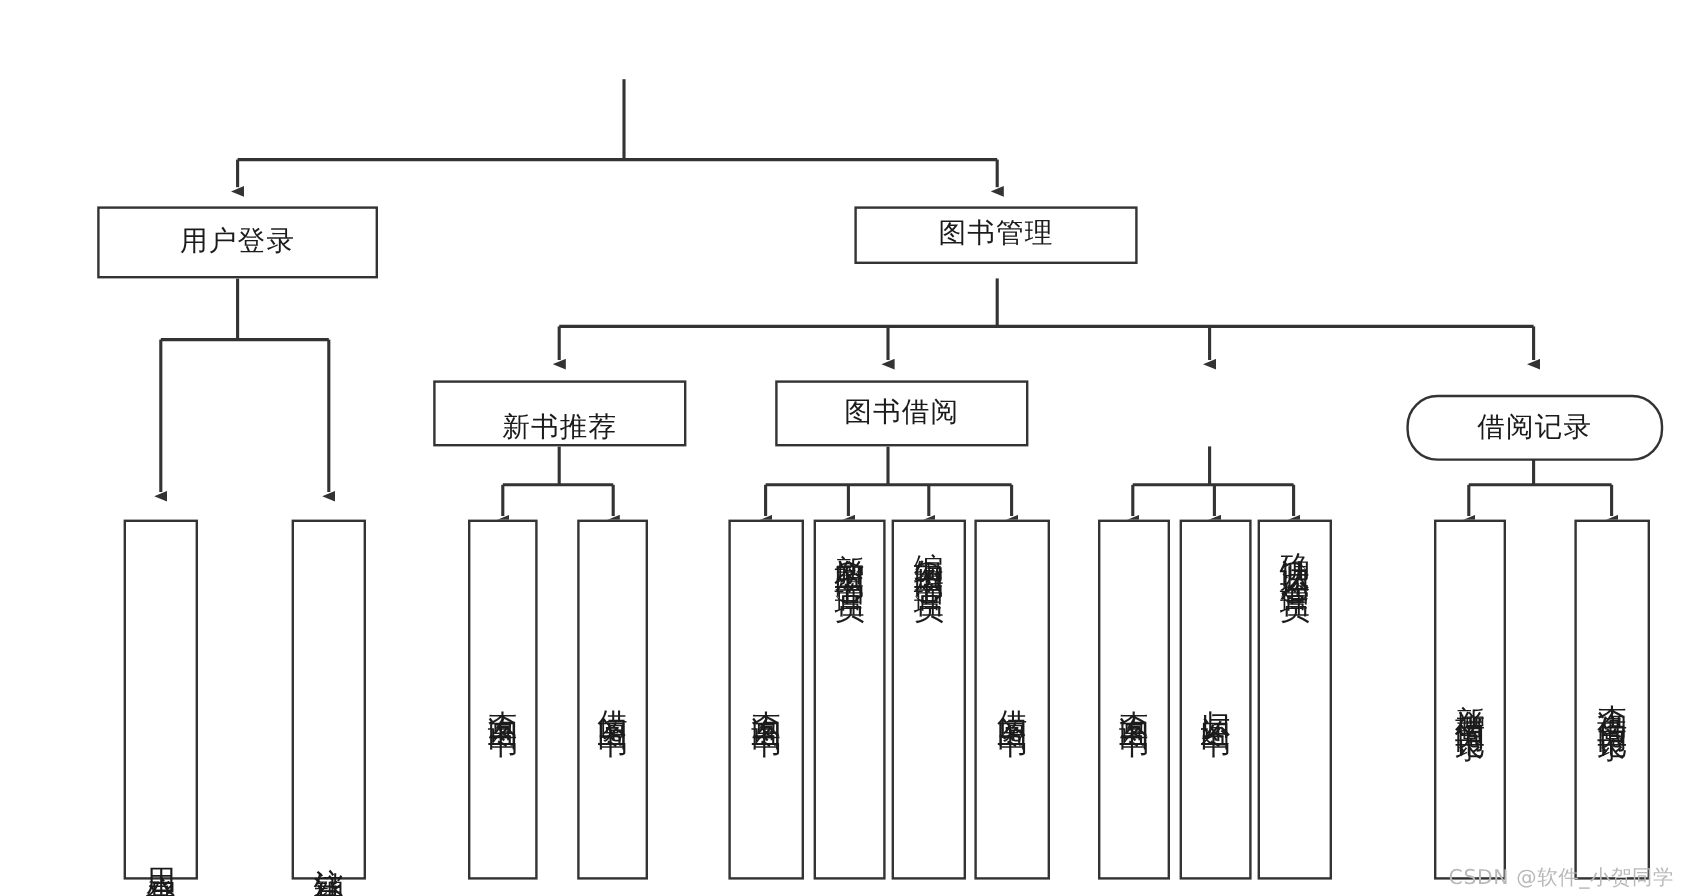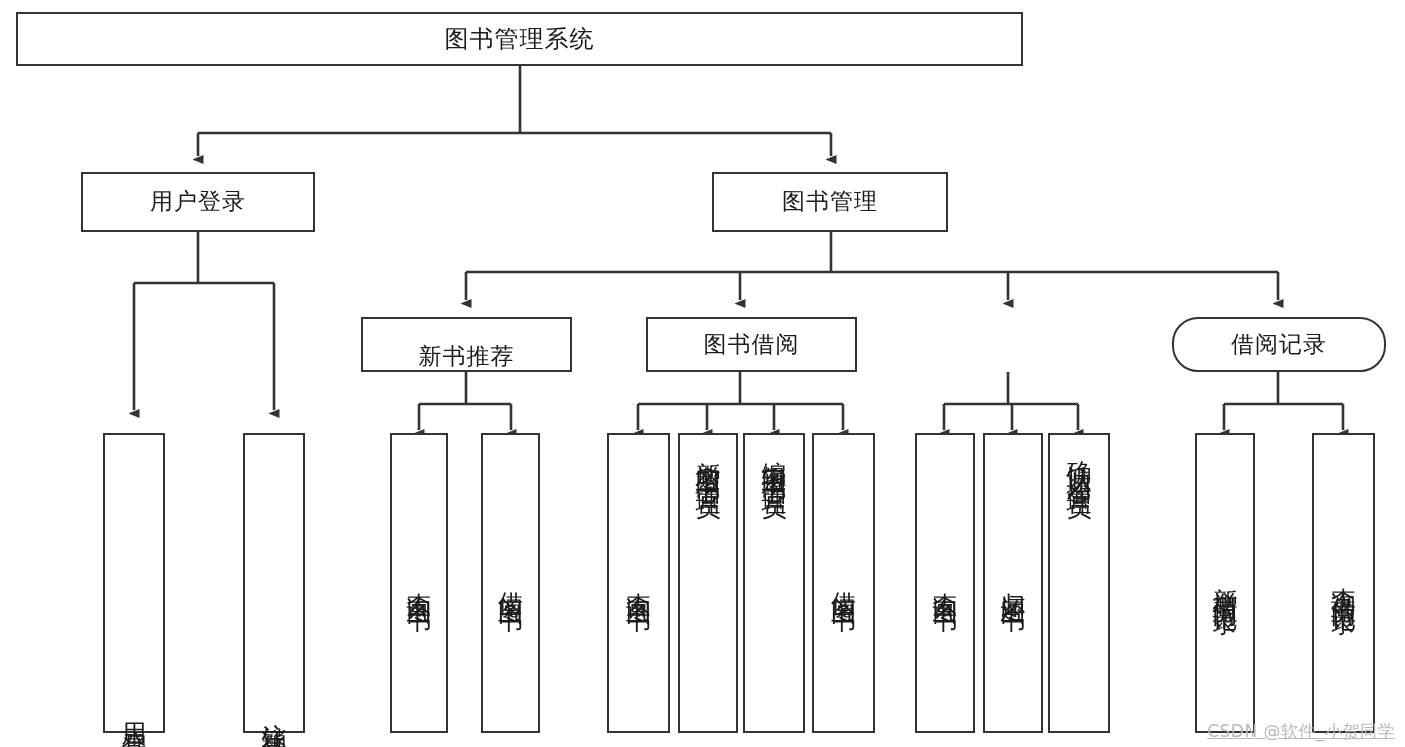--- a/index.html
+++ b/index.html
@@ -72,21 +72,20 @@
   }
   #watermark {
     position: absolute;
     right: 10px;
     bottom: 4px;
     font-size: 17px;
     color: #b9b9b9;
     letter-spacing: 0.5px;
     white-space: nowrap;
     user-select: none;
-    text-decoration: underline;
   }
 </style>
 </head>
 <body>
 
 <div id="diagram-canvas">
 
   <svg id="connector-layer" viewBox="0 0 1405 747" xmlns="http://www.w3.org/2000/svg">
     <defs>
       <marker id="arrow" markerWidth="9" markerHeight="11" refX="1" refY="5.5" orient="auto" markerUnits="userSpaceOnUse">
@@ -130,38 +129,35 @@
       <path d="M 1012,404 L 1012,430" marker-end="url(#arrow)"></path>
       <path d="M 1078,404 L 1078,430" marker-end="url(#arrow)"></path>
 
       <path d="M 1278,372 L 1278,404"></path>
       <path d="M 1224,404 L 1343,404"></path>
       <path d="M 1224,404 L 1224,430" marker-end="url(#arrow)"></path>
       <path d="M 1343,404 L 1343,430" marker-end="url(#arrow)"></path>
     </g>
   </svg>
 
-  <div class="node horizontal root" style="left:16px; top:12px; width:1007px; height:54px;">
-    <span class="node-label">图书管理系统</span>
-  </div>
 
   <div class="node horizontal" style="left:81px; top:172px; width:234px; height:60px;">
     <span class="node-label">用户登录</span>
   </div>
-  <div class="node horizontal" style="left:712px; top:172px; width:236px; height:60px;">
+  <div class="node horizontal" style="left:712px; top:172px; width:236px; height:48px;">
     <span class="node-label">图书管理</span>
   </div>
 
   <div class="node horizontal" style="left:361px; top:317px; width:211px; height:55px;align-items:flex-end;">
     <span class="node-label">新书推荐</span>
   </div>
   <div class="node horizontal" style="left:634px; top:317px; width:211px; height:55px;margin-left:12px;">
     <span class="node-label">图书借阅</span>
   </div>
-  <div class="node horizontal" style="left:1172px; top:317px; width:214px; height:55px;border-radius:26px;">
+  <div class="node horizontal" style="left:1172px; top:329px; width:214px; height:55px;border-radius:26px;">
     <span class="node-label">借阅记录</span>
   </div>
 
   <div class="node vertical anchor-bottom" style="left:103px; top:433px; width:62px; height:300px;">
     <span class="node-label">用户登录</span>
   </div>
   <div class="node vertical anchor-bottom" style="left:243px; top:433px; width:62px; height:300px;">
     <span class="node-label">注销登录</span>
   </div>
 

